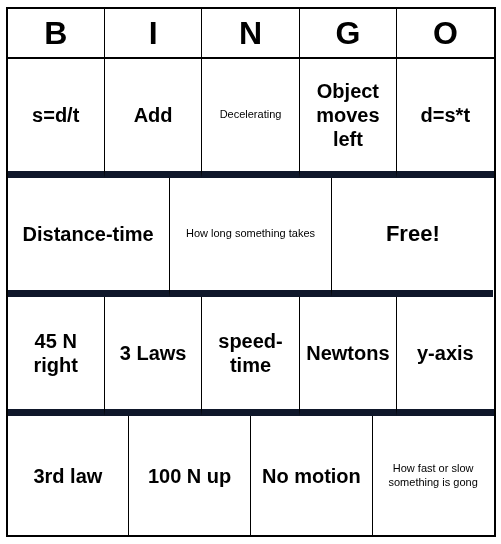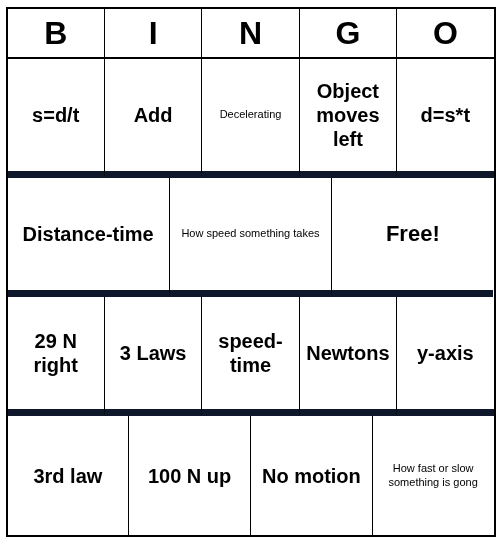--- a/index.html
+++ b/index.html
@@ -115,25 +115,25 @@
   <div class="bingo-grid" id="bingo-grid">
   <div class="bingo-row">
         <div class="bingo-cell large-text">s=d/t</div>
         <div class="bingo-cell large-text">Add</div>
         <div class="bingo-cell small-text">Decelerating</div>
         <div class="bingo-cell medium-text">Object moves left</div>
         <div class="bingo-cell large-text">d=s*t</div>
       </div>
       <div class="bingo-row">
         <div class="bingo-cell medium-text">Distance-time</div>
-        <div class="bingo-cell small-text">How speed something takes</div>
+        <div class="bingo-cell small-text">How long something takes</div>
         <div class="bingo-cell free">Free!</div>
       </div>
       <div class="bingo-row">
-        <div class="bingo-cell large-text">29 N right</div>
+        <div class="bingo-cell large-text">45 N right</div>
         <div class="bingo-cell large-text">3 Laws</div>
         <div class="bingo-cell medium-text">speed-time</div>
         <div class="bingo-cell medium-text">Newtons</div>
         <div class="bingo-cell large-text">y-axis</div>
       </div>
       <div class="bingo-row">
         <div class="bingo-cell large-text">3rd law</div>
         <div class="bingo-cell large-text">100 N up</div>
         <div class="bingo-cell medium-text">No motion</div>
         <div class="bingo-cell small-text">How fast or slow something is gong</div>

